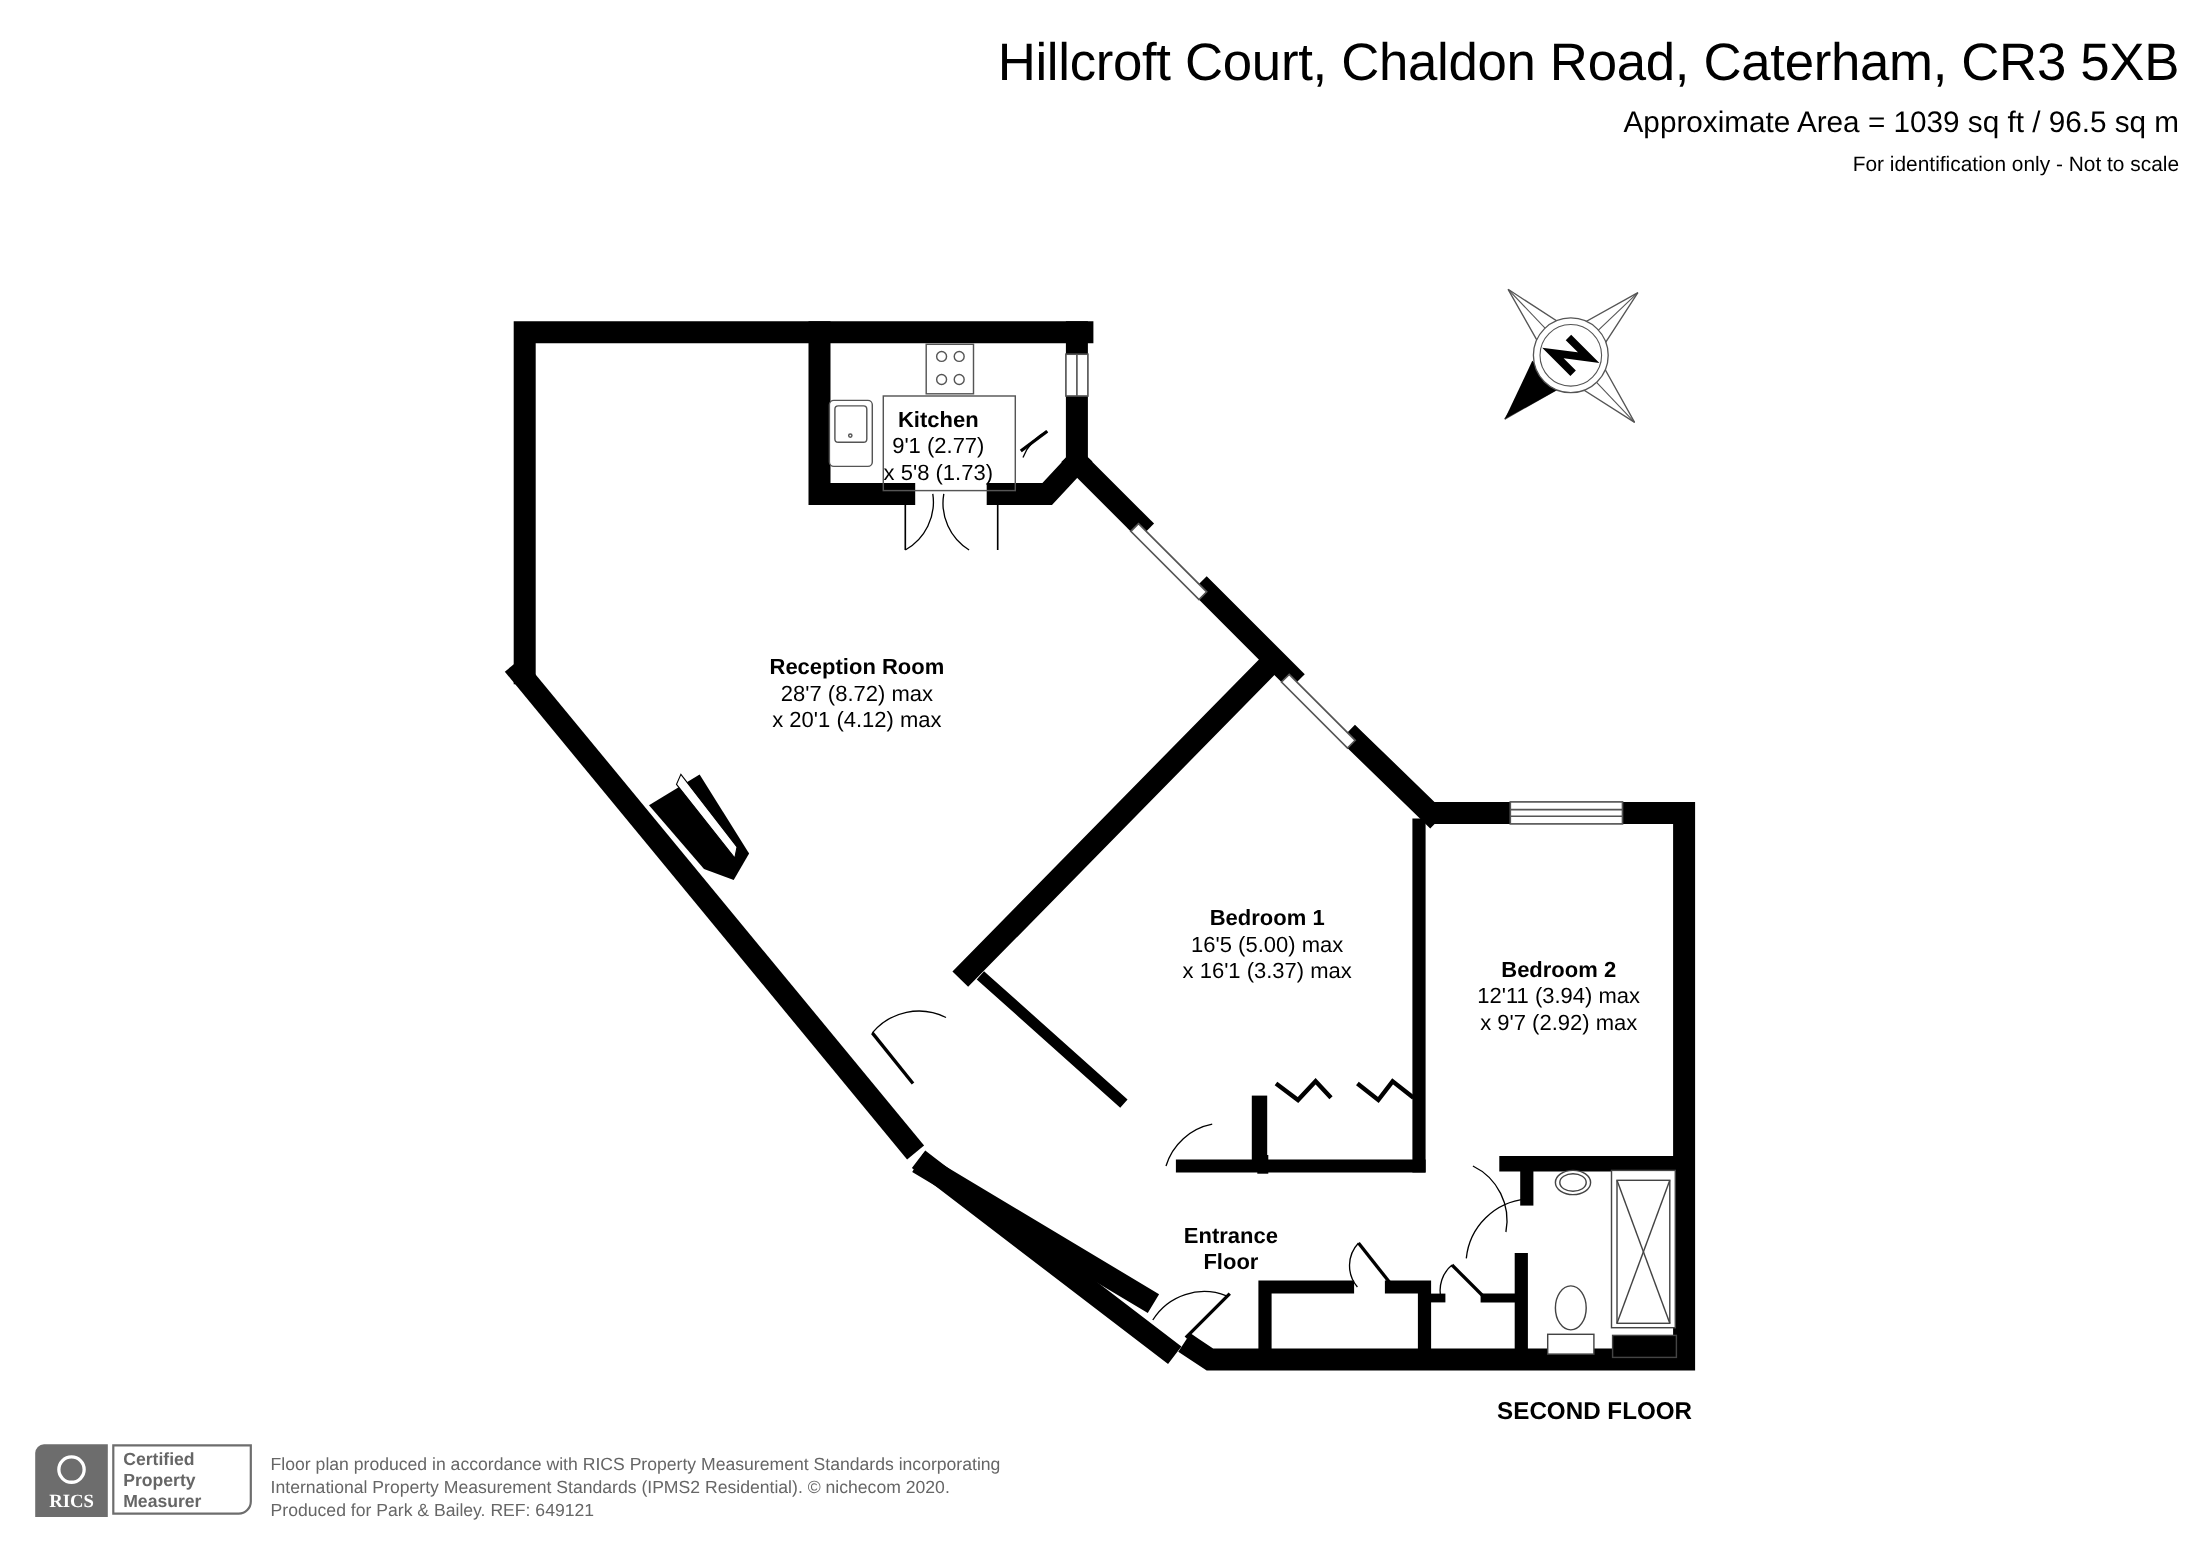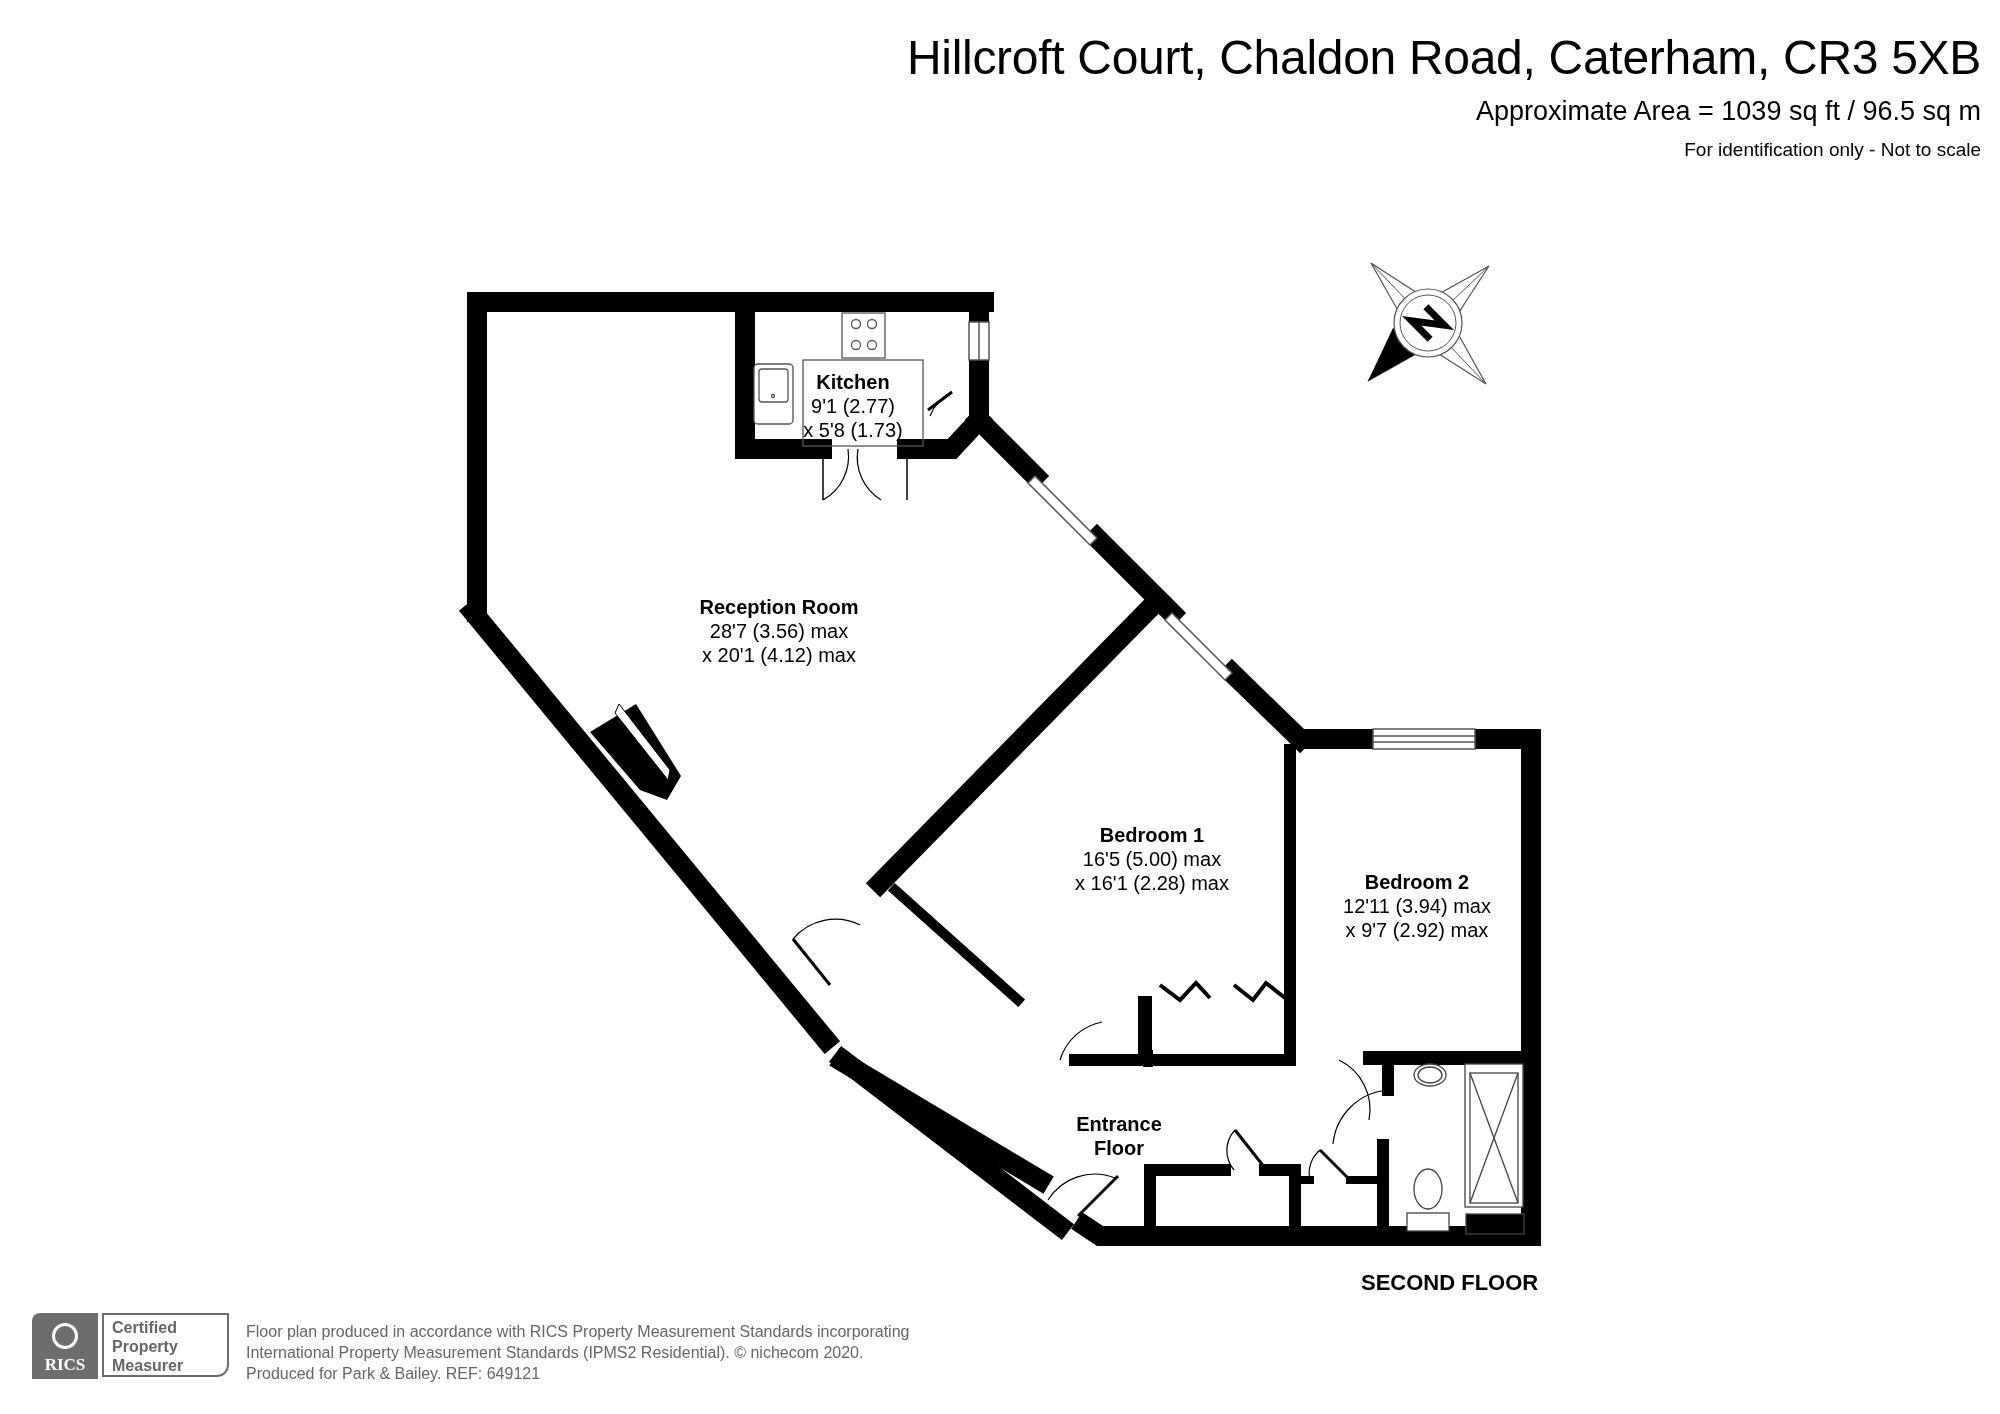--- a/index.html
+++ b/index.html
@@ -149,27 +149,27 @@
   </g>
 </svg>
 
 <div class="room" style="left:853px; top:370px;">
   <span class="nm">Kitchen</span>
   <span class="dm">9'1 (2.77)</span>
   <span class="dm">x 5'8 (1.73)</span>
 </div>
 <div class="room" style="left:779px; top:553px;margin-top:42px;">
   <span class="nm">Reception Room</span>
-  <span class="dm">28'7 (3.56) max</span>
+  <span class="dm">28'7 (8.72) max</span>
   <span class="dm">x 20'1 (4.12) max</span>
 </div>
 <div class="room" style="left:1152px; top:823px;">
   <span class="nm">Bedroom 1</span>
   <span class="dm">16'5 (5.00) max</span>
-  <span class="dm">x 16'1 (2.28) max</span>
+  <span class="dm">x 16'1 (3.37) max</span>
 </div>
 <div class="room" style="left:1417px; top:870px;">
   <span class="nm">Bedroom 2</span>
   <span class="dm">12'11 (3.94) max</span>
   <span class="dm">x 9'7 (2.92) max</span>
 </div>
 <div class="room" style="left:1119px; top:1112px;">
   <span class="nm">Entrance</span>
   <span class="nm">Floor</span>
 </div>

